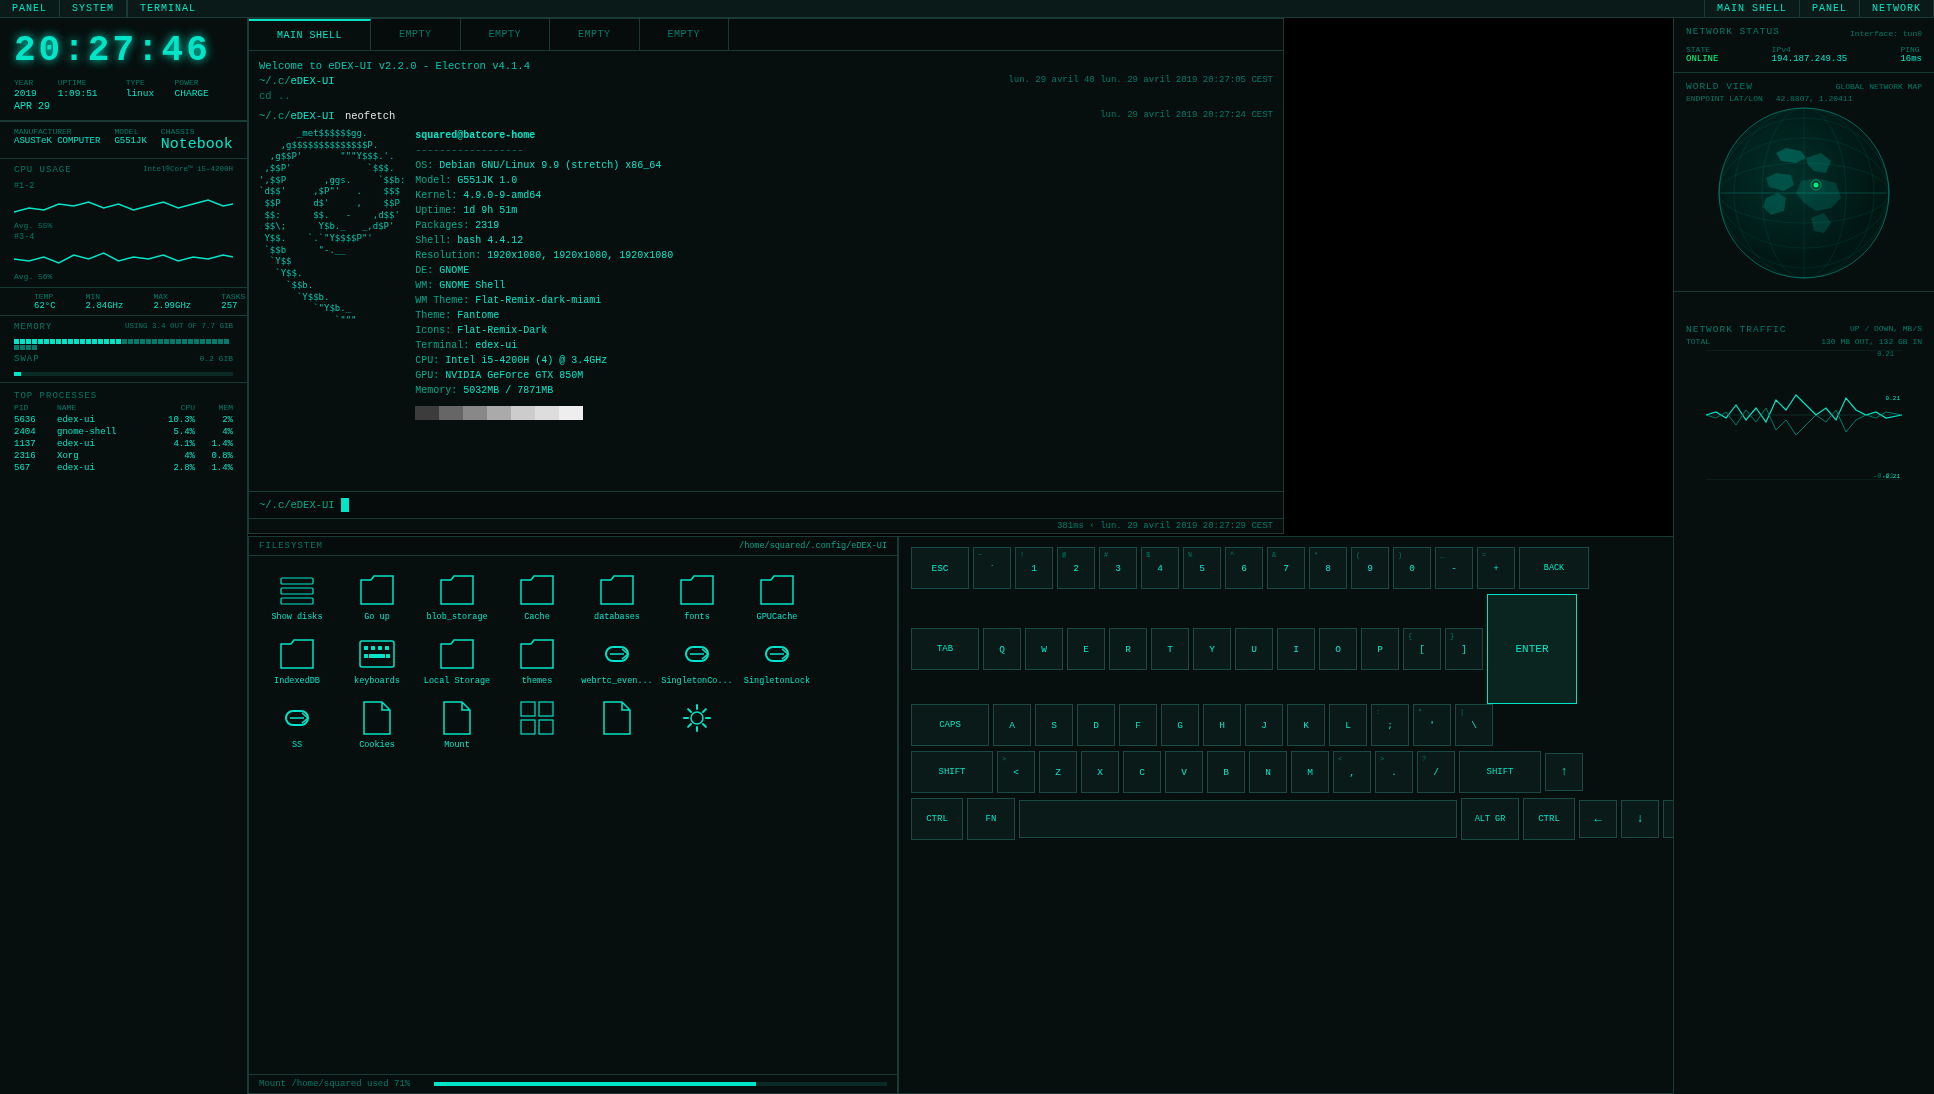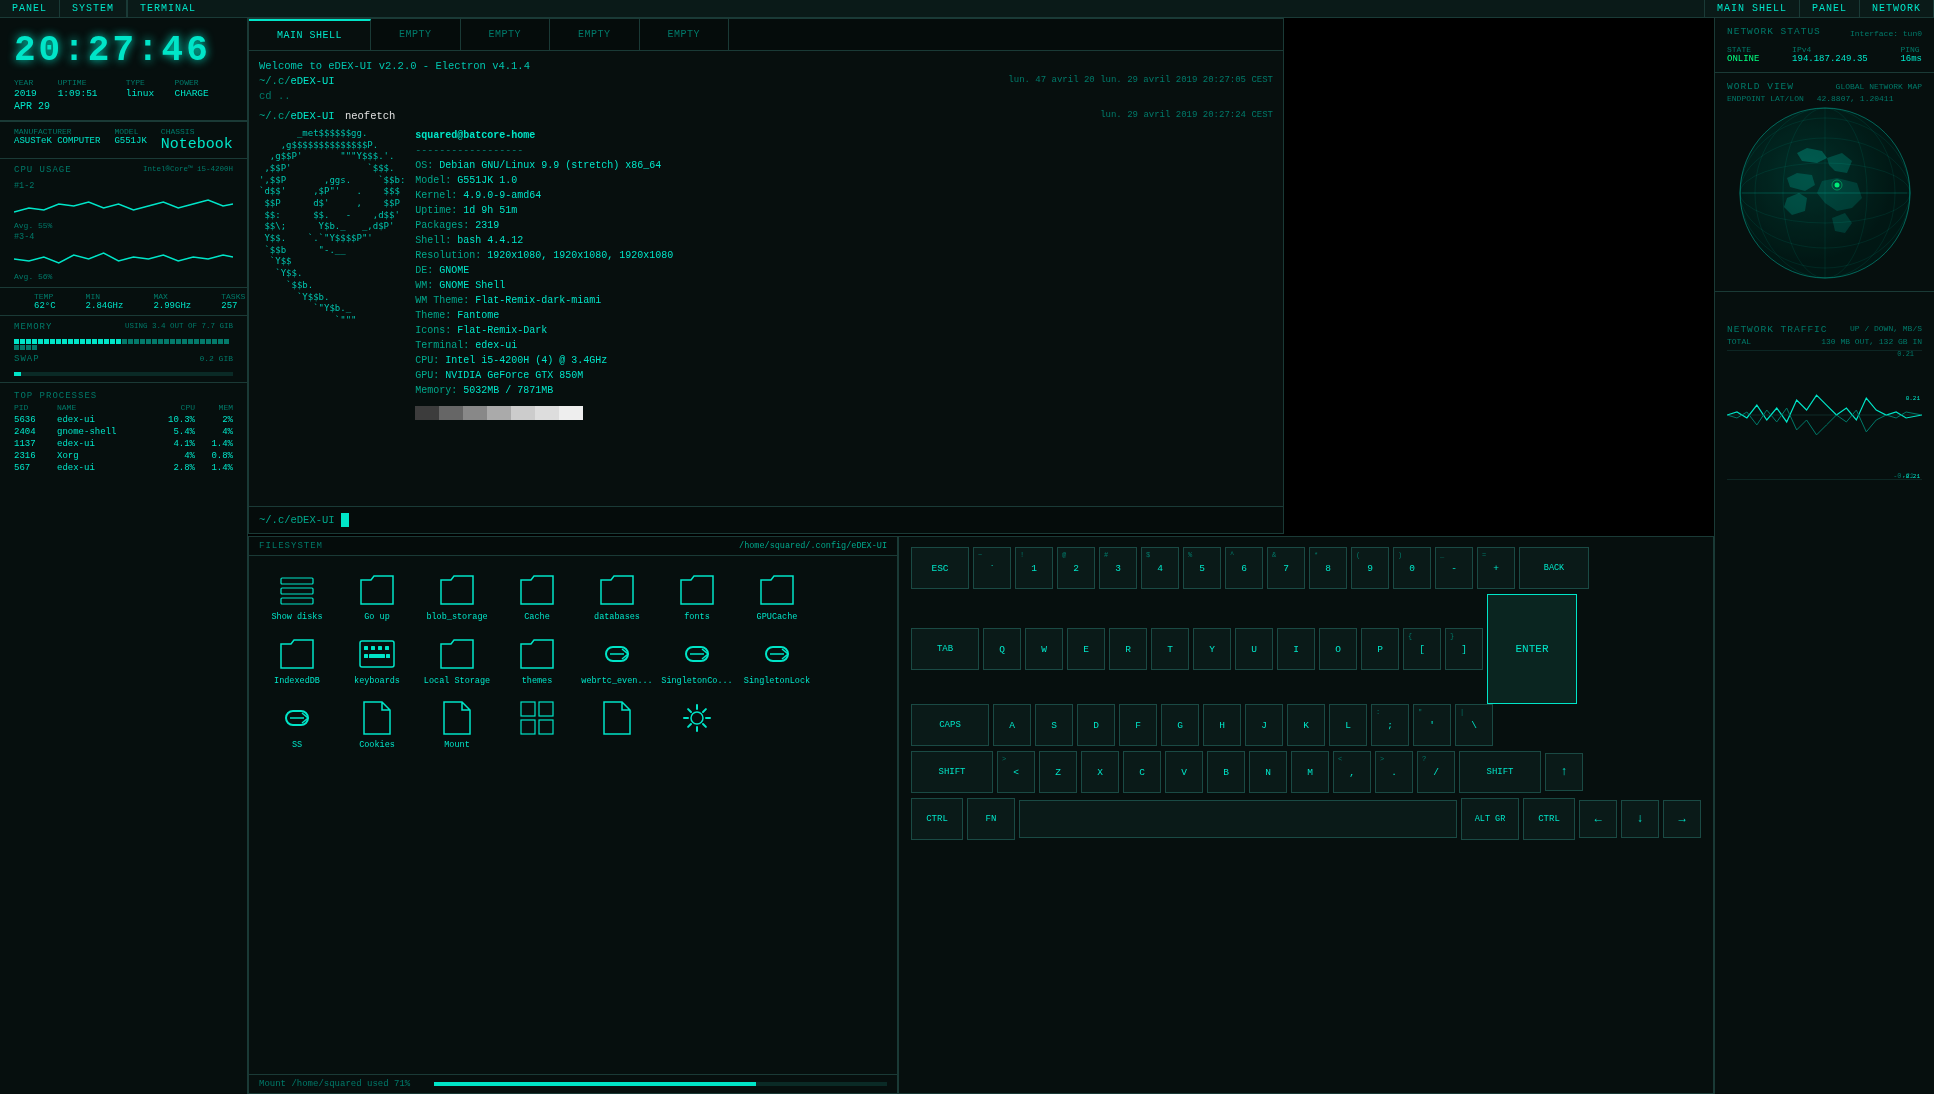--- a/index.html
+++ b/index.html
@@ -261,21 +261,21 @@
     .color-swatch {
       width: 24px;
       height: 14px;
     }
 
     
     .right-panel {
       position: absolute;
       top: 18px;
       right: 0;
-      width: 220px;
+      width: 261px;
       bottom: 0;
       background: #060f0e;
       border-left: 1px solid #1a3a36;
       display: flex;
       flex-direction: column;
     }
     .network-status-block {
       padding: 8px 12px;
       border-bottom: 1px solid #1a3a36;
     }
@@ -695,21 +695,21 @@
     <div class="terminal-tab">EMPTY</div>
     <div class="terminal-tab">EMPTY</div>
     <div class="terminal-tab">EMPTY</div>
   </div>
   <div class="terminal-content">
     <div>
       <span class="term-output">Welcome to eDEX-UI v2.2.0 - Electron v4.1.4</span>
     </div>
     <div style="display:flex;justify-content:space-between;">
       <span class="term-path">~/.c/<span style="color:#00e5c8;">eDEX-UI</span></span>
-      <span class="term-dim" style="font-size:9px;">lun. 47 avril 20  lun. 29 avril 2019 20:27:05 CEST</span>
+      <span class="term-dim" style="font-size:9px;">lun. 29 avril 40  lun. 29 avril 2019 20:27:05 CEST</span>
     </div>
     <div style="margin-bottom:4px;">
       <span class="term-dim">cd ..</span>
     </div>
     <div style="display:flex;justify-content:space-between;">
       <div>
         <span class="term-path">~/.c/<span style="color:#00e5c8;">eDEX-UI</span></span>
         <span style="color:#e0e0e0;margin-left:4px;">neofetch</span>
       </div>
       <span class="term-dim" style="font-size:9px;">lun. 29 avril 2019 20:27:24 CEST</span>
@@ -763,20 +763,23 @@
         </div>
       </div>
     </div>
   </div>
 
   <div class="term-input-row">
     <span class="term-input-prompt">~/.c/eDEX-UI</span>
     <span class="term-cursor"></span>
   </div>
 
+  <div class="term-status-row">
+    <span>381ms  ‹  lun. 29 avril 2019 20:27:29 CEST</span>
+  </div>
 </div>
 
 <div class="bottom-area">
 
   <div class="filesystem-panel">
     <div class="fs-header">
       <span class="fs-title">FILESYSTEM</span>
       <span class="fs-path">/home/squared/.config/eDEX-UI</span>
     </div>
     <div class="fs-grid" id="fs-grid">

